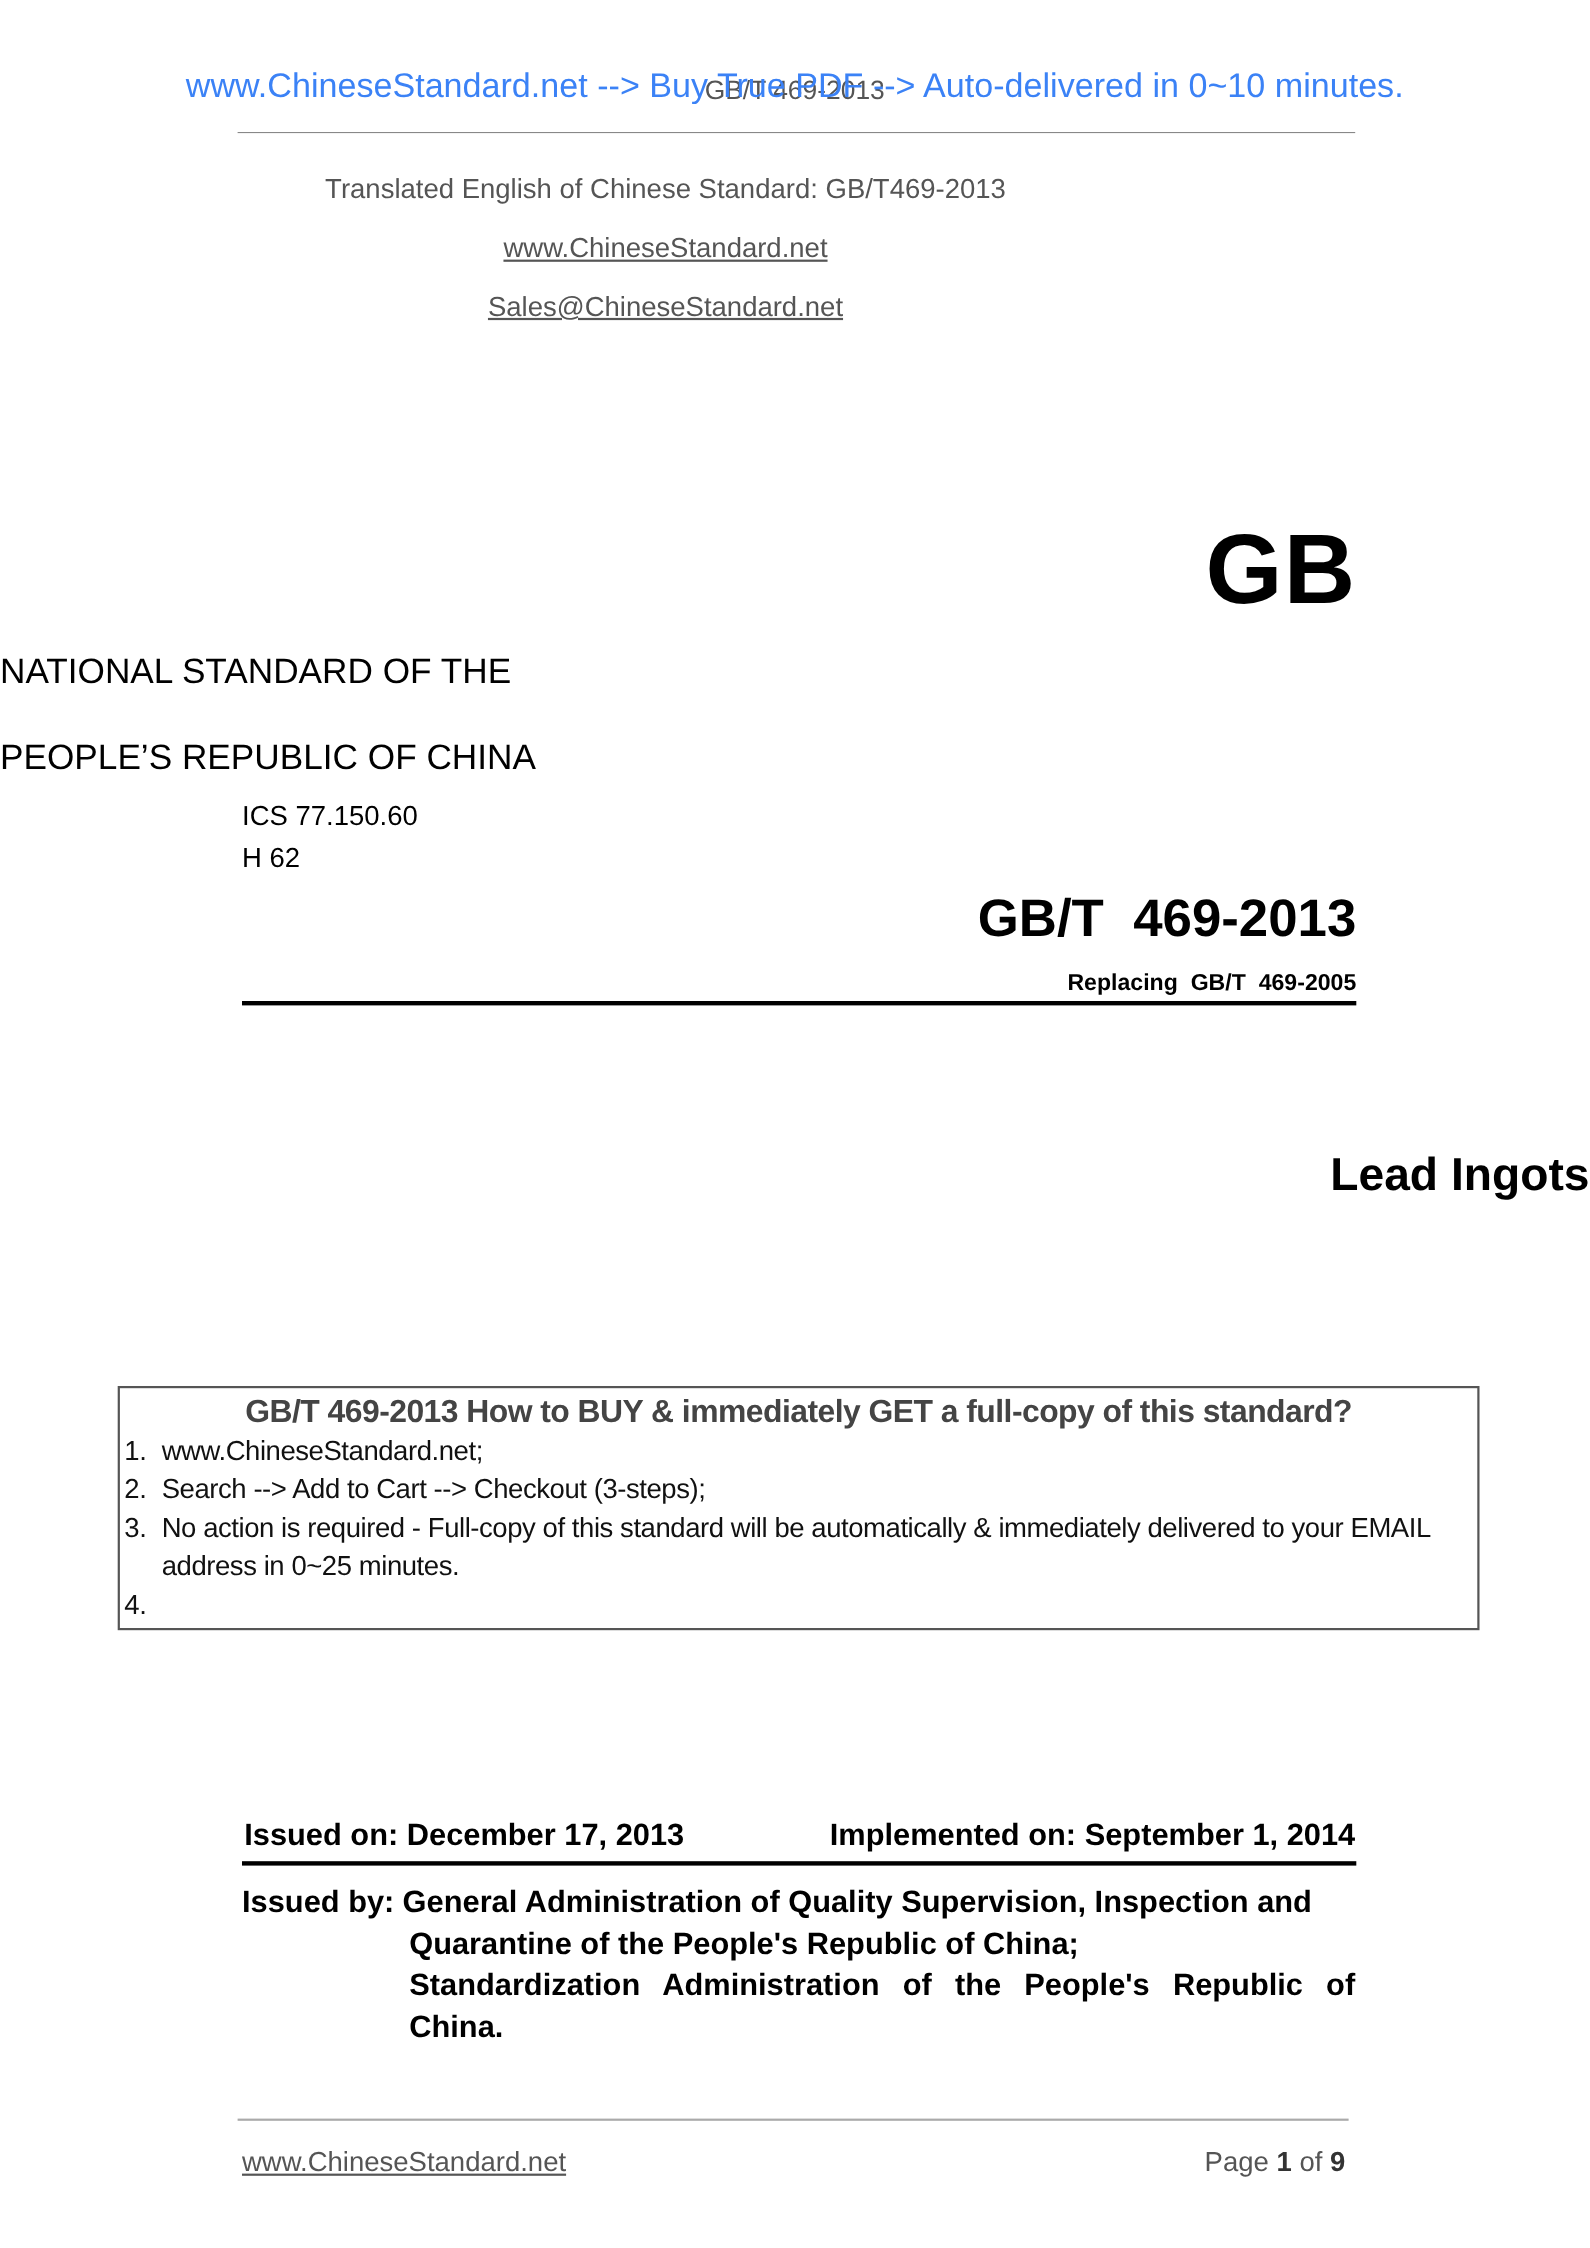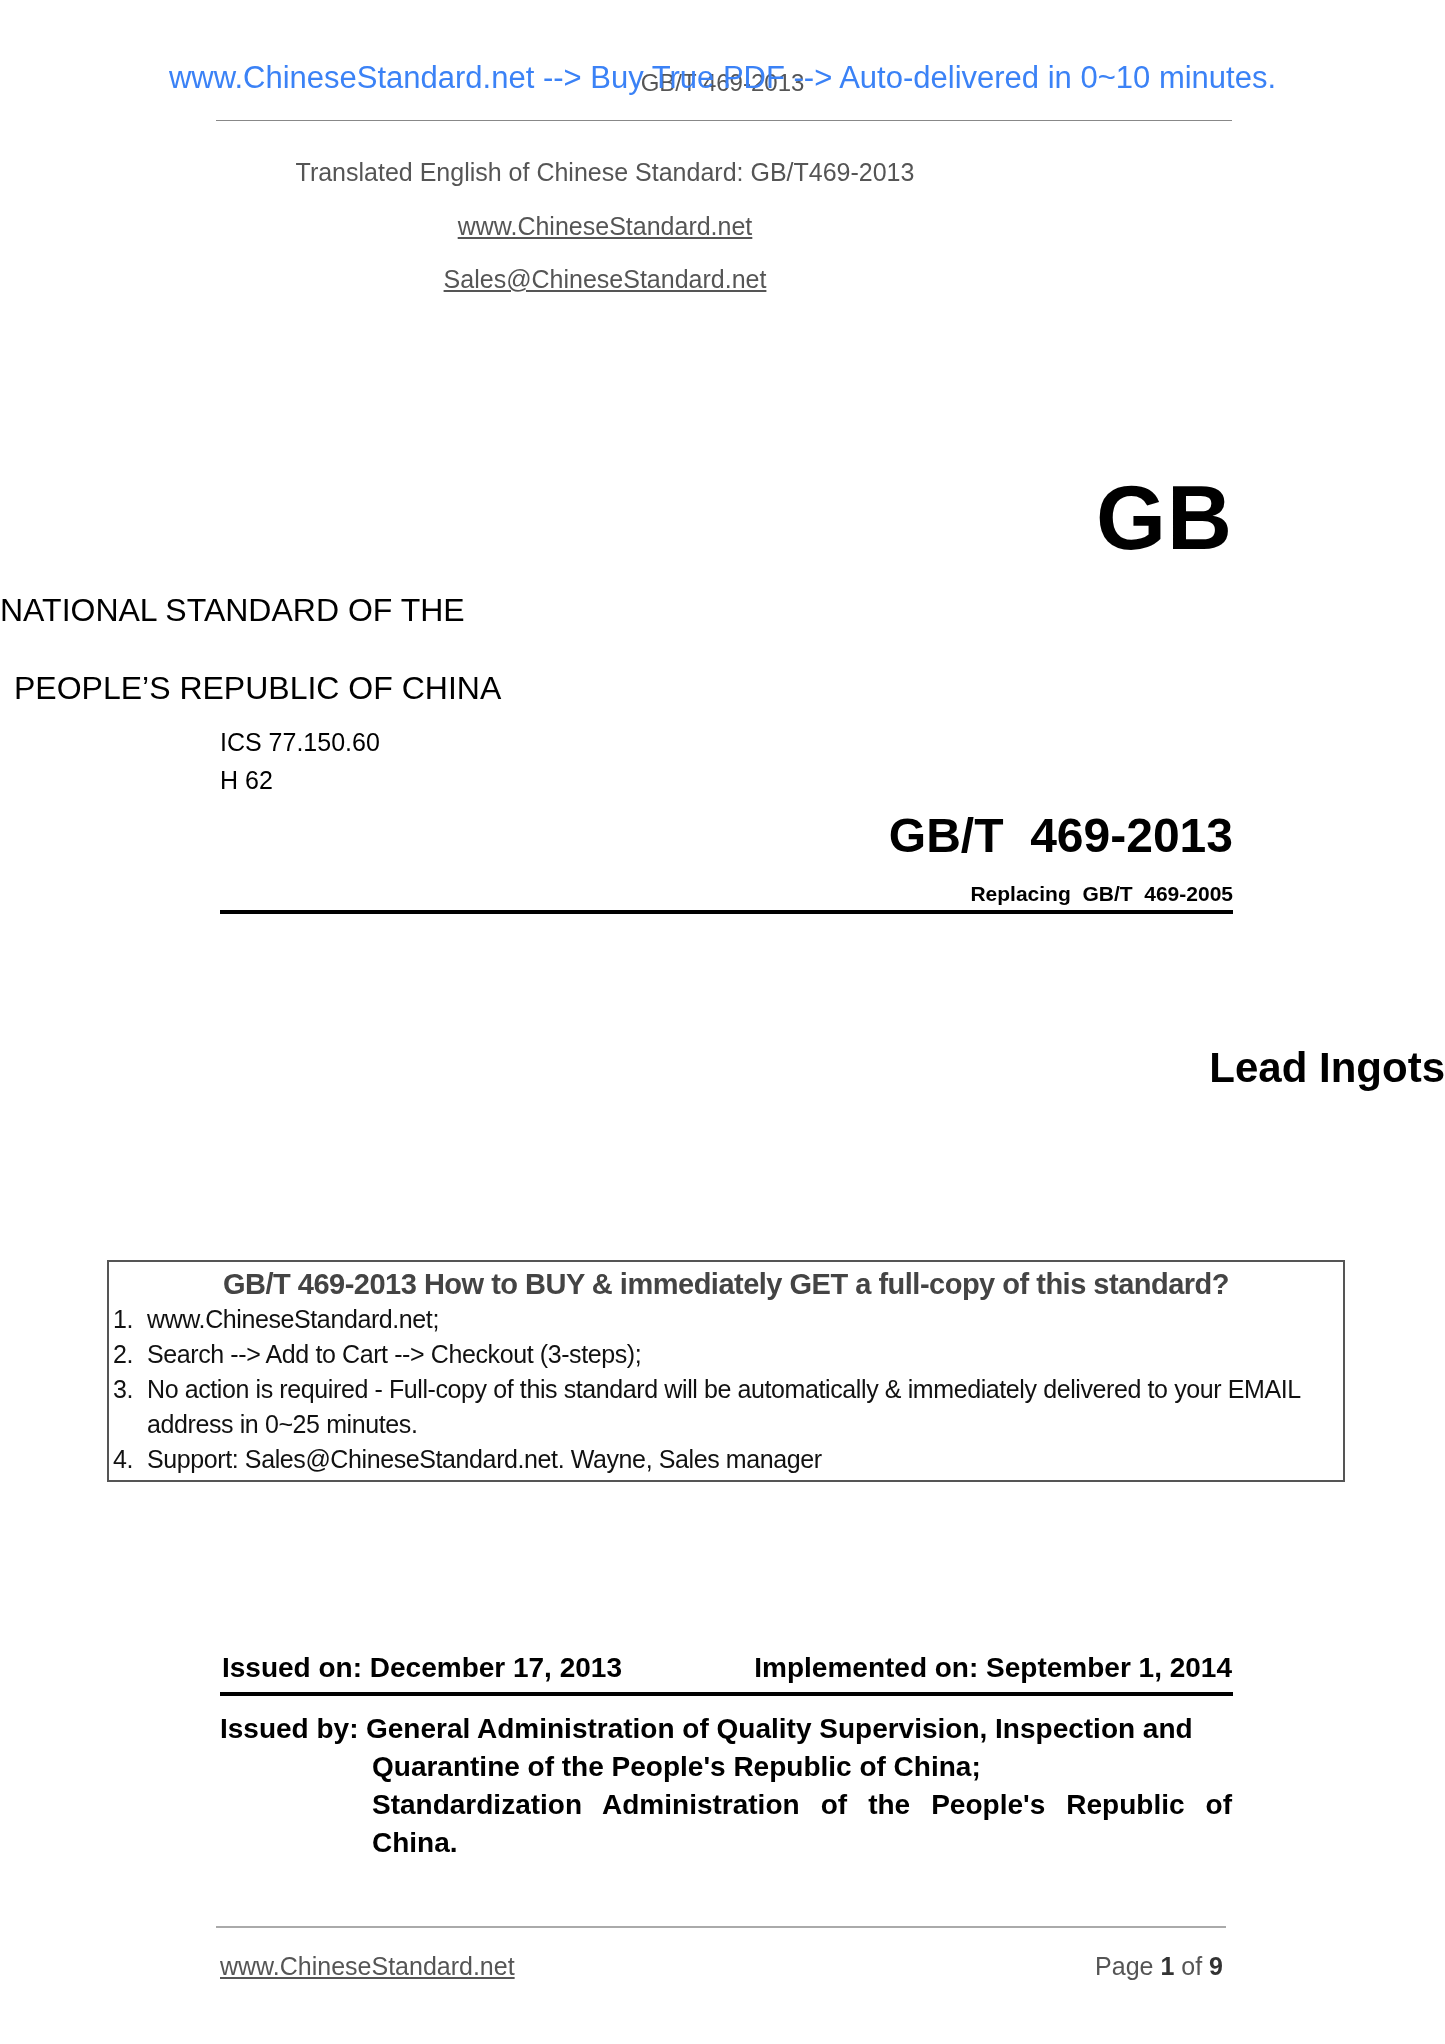--- a/index.html
+++ b/index.html
@@ -40,21 +40,21 @@
 <div class="abs header-code">GB/T 469-2013</div>
 <div class="abs banner">www.ChineseStandard.net --&gt; Buy True PDF --&gt; Auto-delivered in 0~10 minutes.</div>
 <div class="abs hr-top"></div>
 
 <div class="abs sub" style="top:156px;">Translated English of Chinese Standard: GB/T469-2013</div>
 <div class="abs sub" style="top:210px;"><a>www.ChineseStandard.net</a></div>
 <div class="abs sub" style="top:263px;"><a>Sales@ChineseStandard.net</a></div>
 
 <div class="abs gb-mark">GB</div>
 <div class="abs national" style="top:590px;">NATIONAL STANDARD OF THE</div>
-<div class="abs national" style="top:668px;padding-left:14px;">PEOPLE’S REPUBLIC OF CHINA</div>
+<div class="abs national" style="top:668px;">PEOPLE’S REPUBLIC OF CHINA</div>
 
 <div class="abs ics" style="top:726px;">ICS 77.150.60</div>
 <div class="abs ics" style="top:764px;">H 62</div>
 
 <div class="abs stdno">GB/T  469-2013</div>
 <div class="abs replacing">Replacing  GB/T  469-2005</div>
 <div class="abs hr-thick" style="top:910px;height:4px;"></div>
 
 <div class="abs title">Lead Ingots</div>
 
@@ -68,21 +68,20 @@
     <li style="display:flex;">
         <span class="num">2.</span>
         <span>Search --&gt; Add to Cart --&gt; Checkout (3-steps);</span>
       </li>
     <li style="display:flex;">
         <span class="num">3.</span>
         <span style="flex:1;">No action is required  - Full-copy of this standard will be automatically &amp; immediately delivered to your EMAIL address in 0~25 minutes.</span>
       </li>
     <li style="display:flex;">
         <span class="num">4.</span>
-        <span>Support: Sales@ChineseStandard.net. Wayne, Sales manager</span>
       </li>
   </ol>
 </div>
 
 <div class="abs dates">
   <span>Issued on: December 17, 2013</span>
   <span class="impl">Implemented on: September 1, 2014</span>
 </div>
 <div class="abs hr-thick" style="top:1692px;height:4px;"></div>
 

